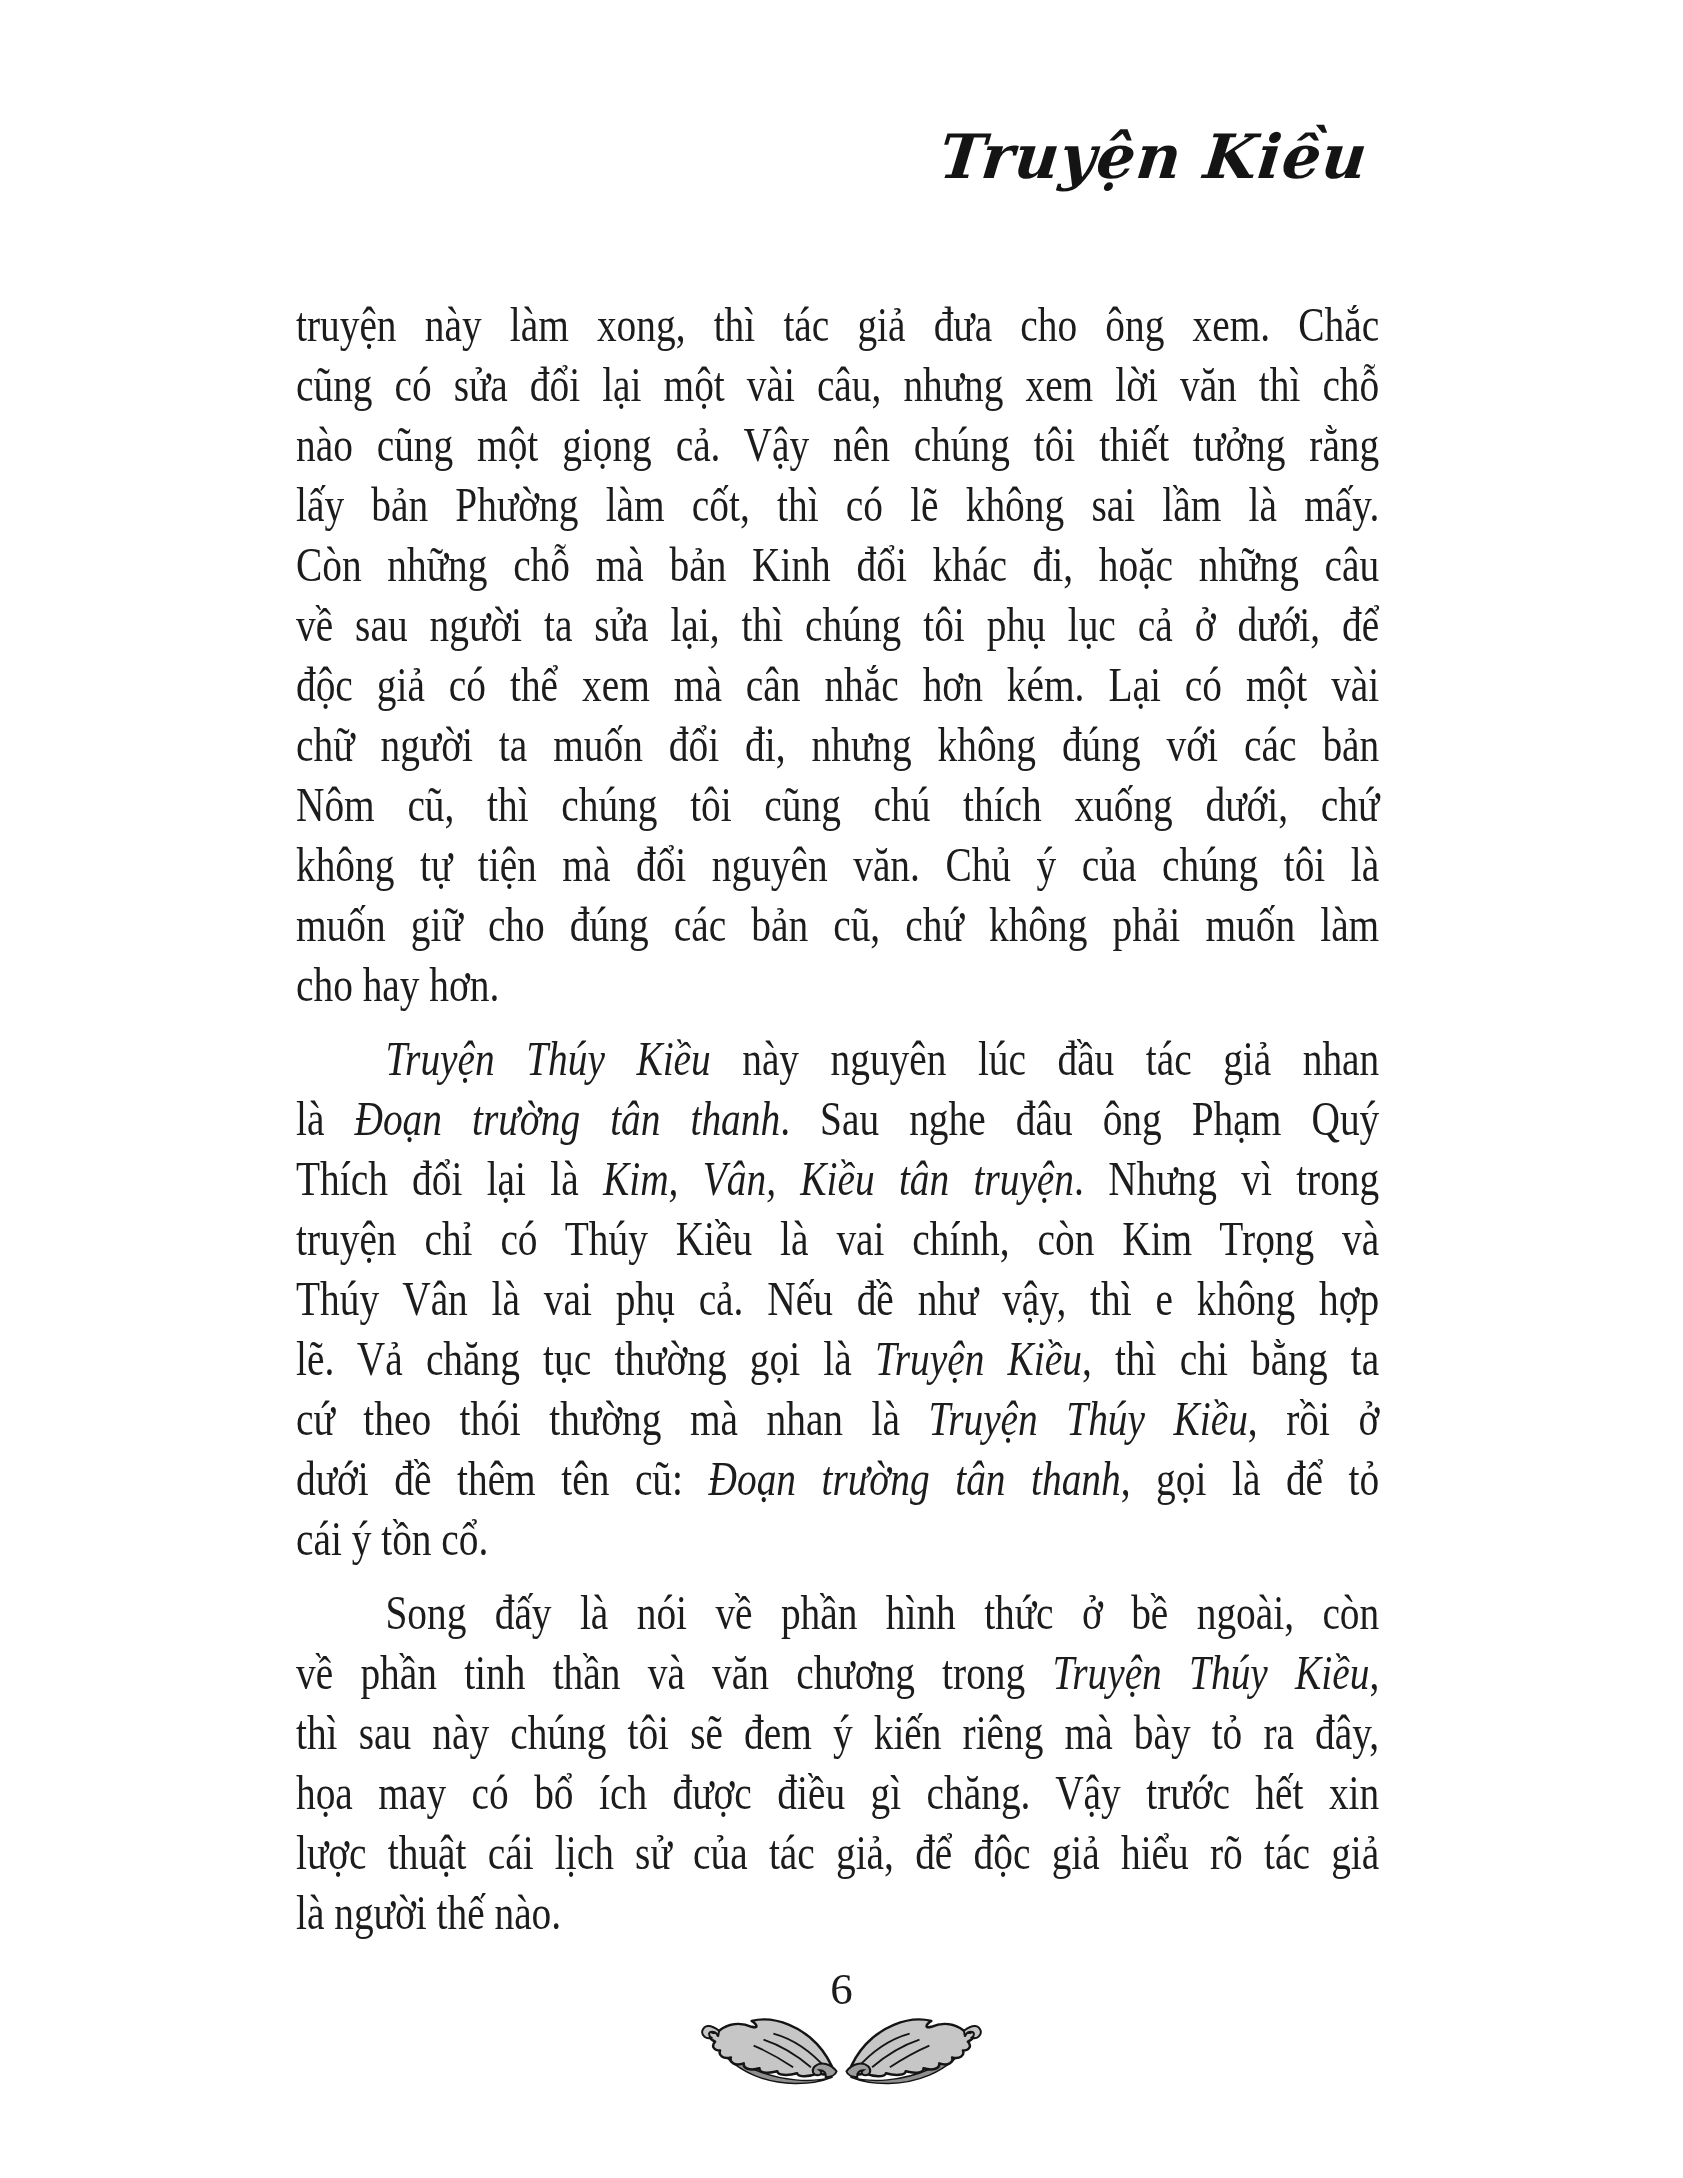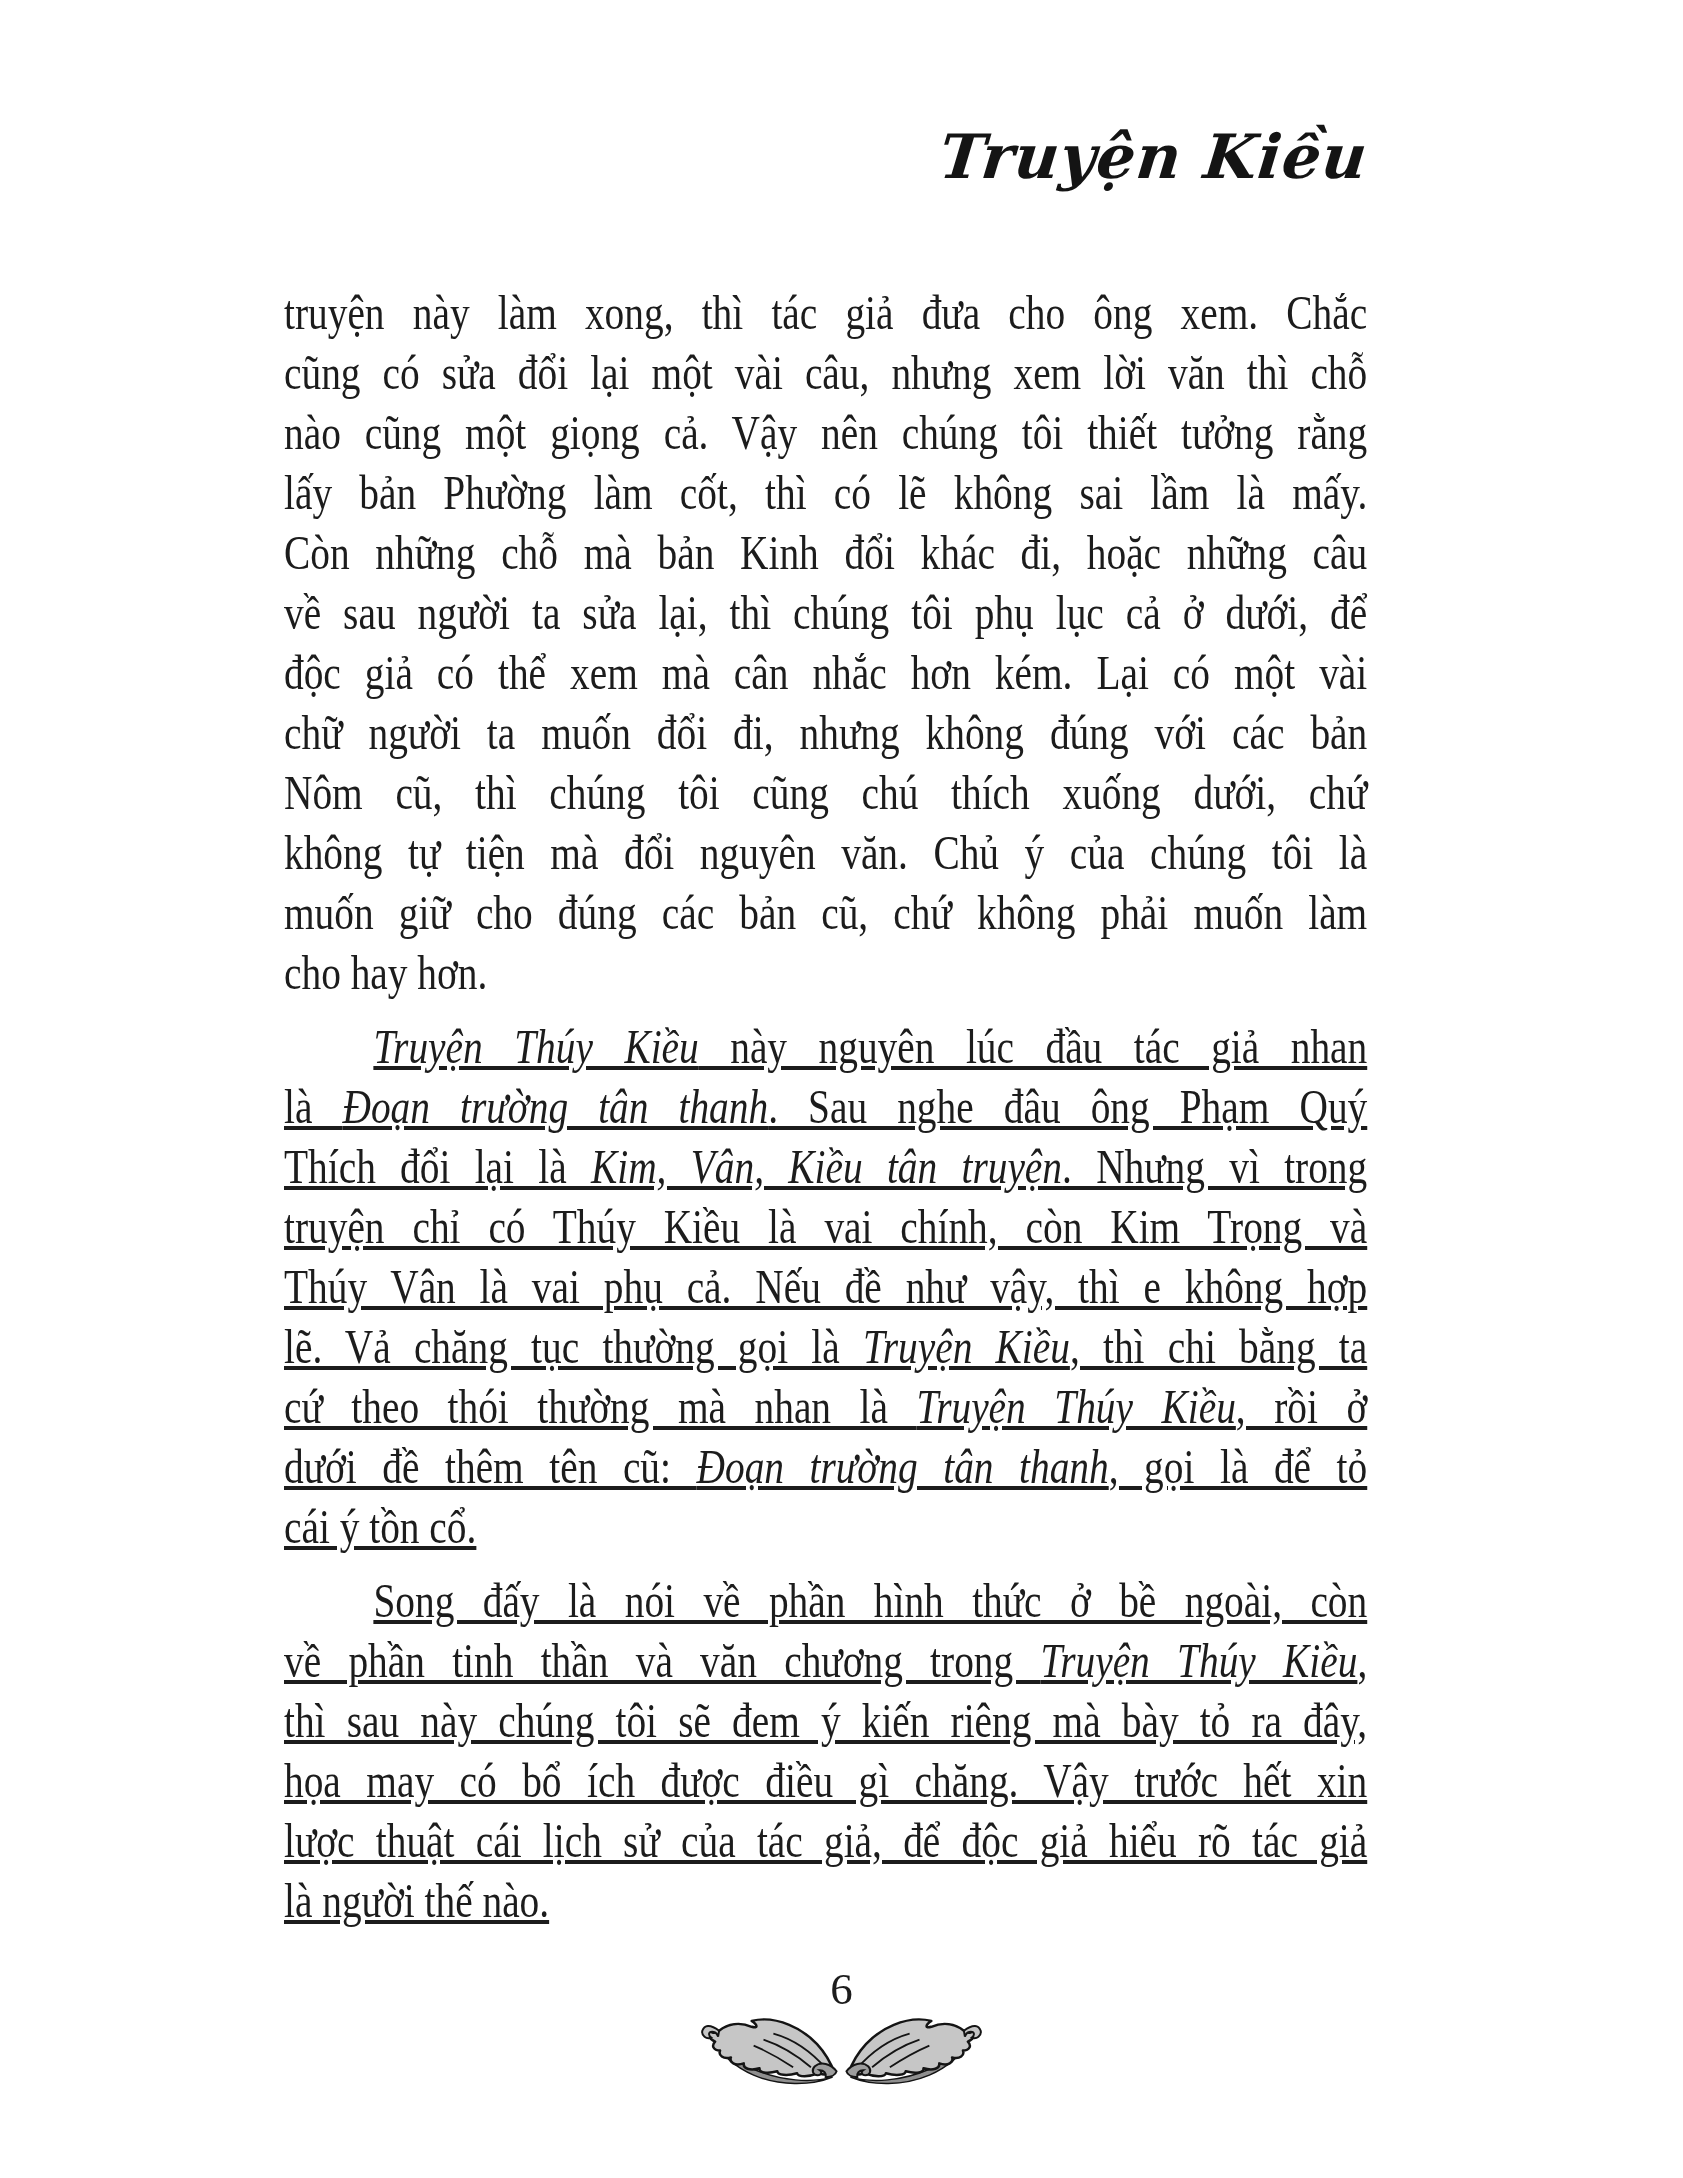--- a/index.html
+++ b/index.html
@@ -23,22 +23,22 @@
     transform:skewX(-6deg);
     color:#141414;
     white-space:nowrap;
   }
   .body-text{
     position:absolute;
     left:284px;
     top:283px;
     width:1089px;
   }
-  .para{margin:0;}
-  .para + .para{margin-top:14px;text-decoration:underline;}
+  .para{margin:12px;}
+  .para + .para{margin-top:14px;}
   .line{
     width:1321px;
     transform:scaleX(0.82);
     transform-origin:0 50%;
     height:60px;
     font-size:48px;
     line-height:60px;
     text-align:justify;
     text-align-last:justify;
     white-space:normal;

